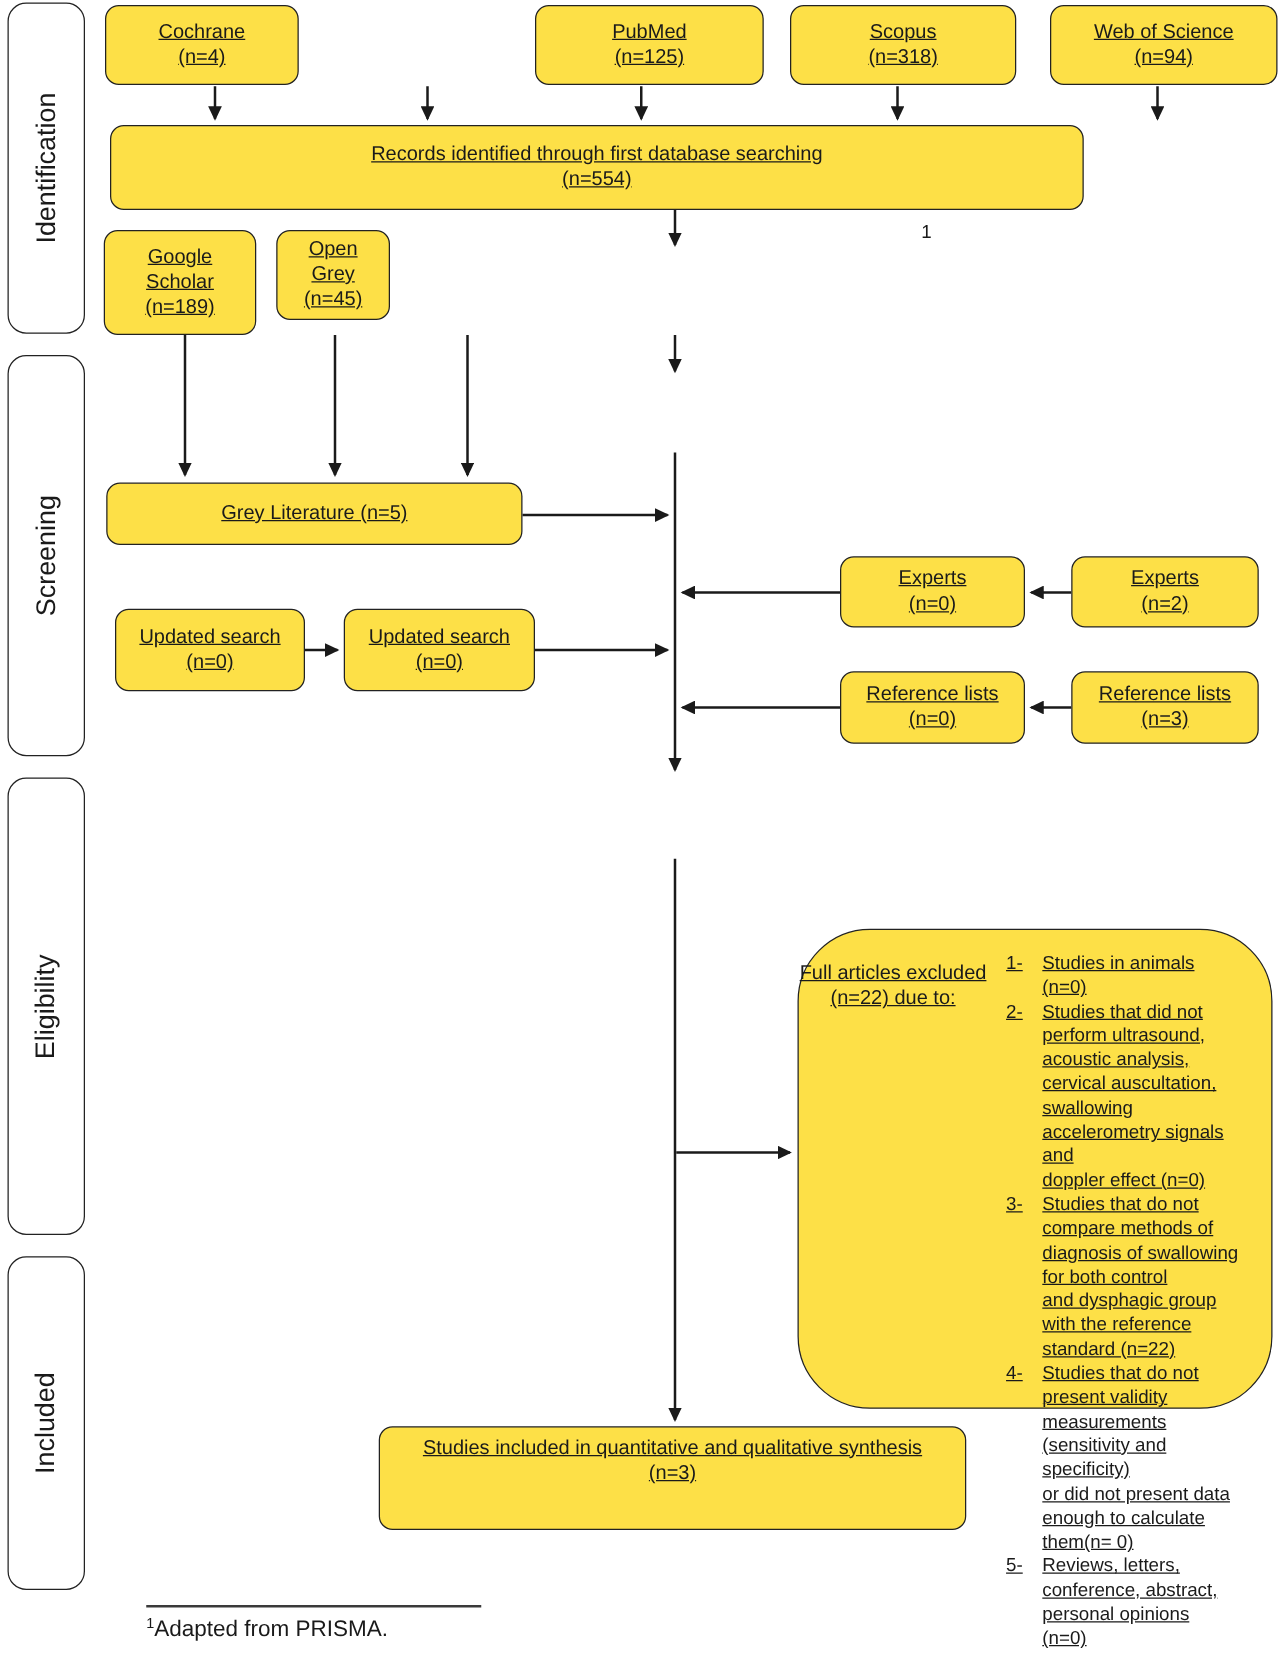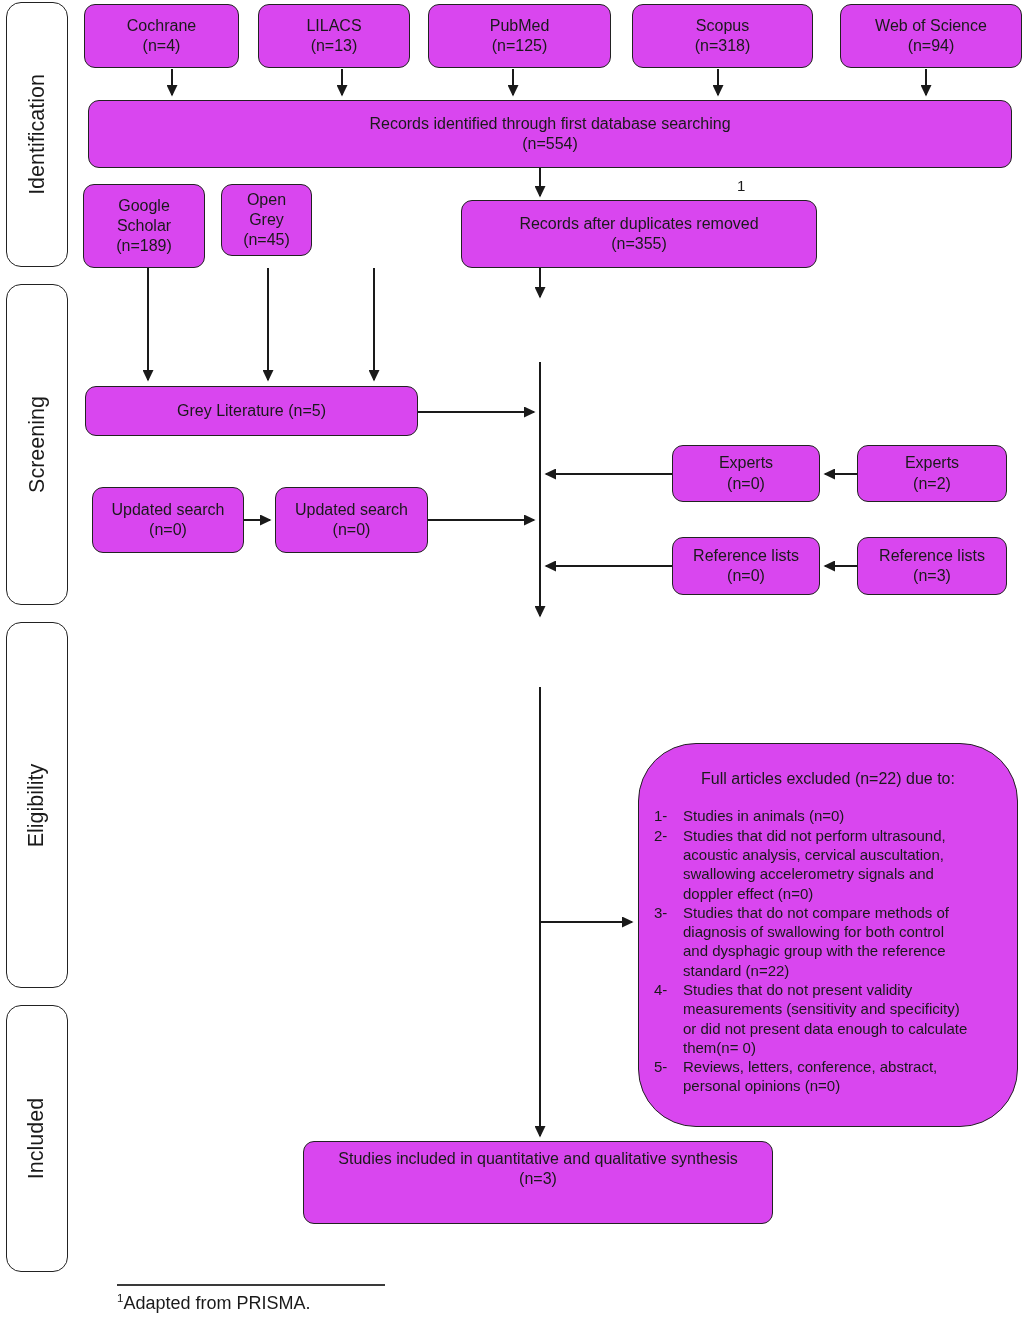--- a/index.html
+++ b/index.html
@@ -1,26 +1,26 @@
 <!DOCTYPE html>
 <html><head>
 <meta charset="utf-8">
 <style>
   html,body{margin:0;padding:0;background:#fff;}
   .stage{position:relative;width:1024px;height:1330px;background:#ffffff;
          font-family:"Liberation Sans","DejaVu Sans",sans-serif;color:#1a1a1a;overflow:hidden;}
   .arrows{position:absolute;left:0;top:0;width:1024px;height:1330px;}
-  .box{position:absolute;box-sizing:border-box;border:1.8px solid #222;border-radius:11px;background:#d946ef;
+  .box{position:absolute;box-sizing:border-box;border:1.8px solid #222;border-radius:11px;background:#fde047;
        display:flex;align-items:center;justify-content:center;text-align:center;
-       font-size:16px;line-height:1.27;white-space:pre-line;padding:3px 8px;}
+       font-size:16px;line-height:1.27;white-space:pre-line;padding:3px 8px;text-decoration:underline;}
   .vlab{position:absolute;box-sizing:border-box;border:1.8px solid #222;border-radius:15px;background:#fff;
         display:flex;align-items:center;justify-content:center;}
   .vlab span{transform:rotate(-90deg);white-space:nowrap;font-size:21.5px;color:#1a1a1a;}
   .supmark{position:absolute;font-size:15px;color:#1a1a1a;}
-  .excluded{flex-direction:column;align-items:stretch;justify-content:flex-start;
+  .excluded{flex-direction:row;align-items:stretch;justify-content:flex-start;
             border-radius:58px;padding:0;white-space:normal;}
   .exc-title{margin-top:25px;text-align:center;font-size:16px;}
   .exc-list{margin-top:17px;padding:0 26px 0 15px;text-align:left;font-size:15px;line-height:19.3px;}
   .exc-item{display:flex;}
   .exc-num{flex:0 0 29px;}
   .exc-text{flex:1;white-space:pre-line;}
   .studies-box{padding-bottom:30px;}
   .footrule{position:absolute;left:117px;top:1284px;width:268px;border-top:2px solid #3a3a3a;}
   .footnote{position:absolute;left:117px;top:1293px;font-size:18px;}
   .footnote sup{font-size:11.5px;vertical-align:super;line-height:0;}
@@ -68,41 +68,37 @@
   </div>
   <div class="vlab" style="left:6px;top:622px;width:62px;height:366px">
     <span>Eligibility</span>
   </div>
   <div class="vlab" style="left:6px;top:1005px;width:62px;height:267px">
     <span>Included</span>
   </div>
 
   <div class="box" style="left:84px;top:4px;width:155px;height:64px">Cochrane
 (n=4)</div>
-  <div class="box" style="left:258px;top:4px;width:152px;height:64px">LILACS
-(n=13)</div>
   <div class="box" style="left:428px;top:4px;width:183px;height:64px">PubMed
 (n=125)</div>
   <div class="box" style="left:632px;top:4px;width:181px;height:64px">Scopus
 (n=318)</div>
   <div class="box" style="left:840px;top:4px;width:182px;height:64px">Web of Science
 (n=94)</div>
 
-  <div class="box" style="left:88px;top:100px;width:924px;height:68px">Records identified through first database searching
+  <div class="box" style="left:88px;top:100px;width:779px;height:68px">Records identified through first database searching
 (n=554)</div>
 
   <div class="box" style="left:83px;top:184px;width:122px;height:84px">Google
 Scholar
 (n=189)</div>
   <div class="box" style="left:221px;top:184px;width:91px;height:72px">Open
 Grey
 (n=45)</div>
   <div class="supmark" style="left:737px;top:177px">1</div>
-  <div class="box" style="left:461px;top:200px;width:356px;height:68px">Records after duplicates removed
-(n=355)</div>
 
 
   <div class="box" style="left:85px;top:386px;width:333px;height:50px">Grey Literature (n=5)</div>
 
   <div class="box" style="left:672px;top:445px;width:148px;height:57px">Experts
 (n=0)</div>
   <div class="box" style="left:857px;top:445px;width:150px;height:57px">Experts
 (n=2)</div>
 
   <div class="box" style="left:92px;top:487px;width:152px;height:66px">Updated search

